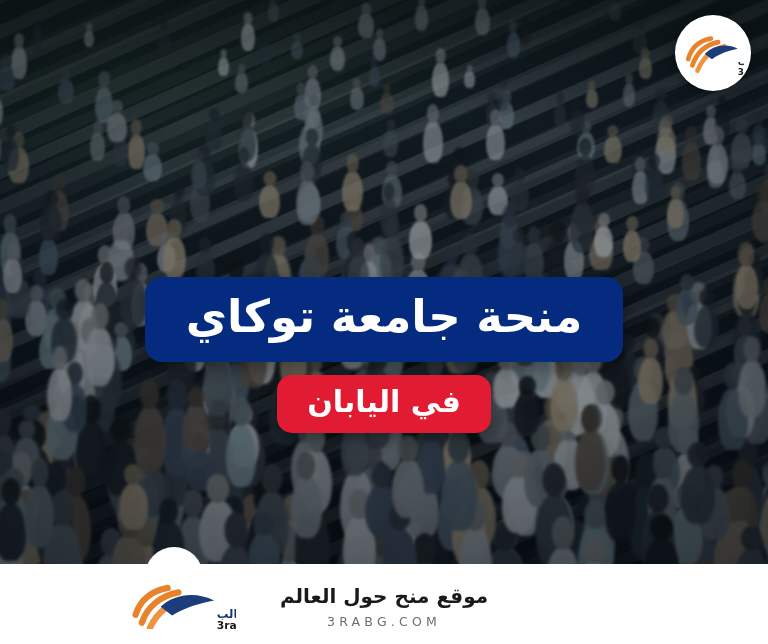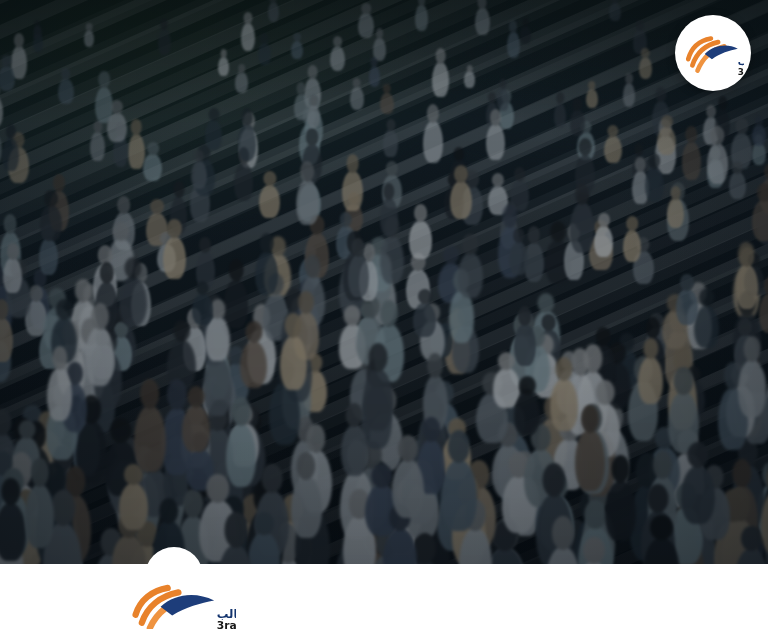--- a/index.html
+++ b/index.html
@@ -646,29 +646,42 @@
     <svg class="logo-mark" viewBox="0 0 120 100">
       <path d="M12 62 C18 40 34 26 56 22" stroke="#E8822B" stroke-width="9" fill="none" stroke-linecap="round"></path>
       <path d="M20 74 C28 50 46 34 70 29" stroke="#E8822B" stroke-width="9" fill="none" stroke-linecap="round"></path>
       <path d="M30 84 C40 60 58 43 82 37" stroke="#EF9340" stroke-width="9" fill="none" stroke-linecap="round"></path>
       <path d="M44 52 C62 34 88 31 108 42 C92 46 74 50 58 62 Z" fill="#1D3D7A"></path>
       <text x="108" y="73" text-anchor="end" font-family="'DejaVu Sans','Liberation Sans',sans-serif" font-size="18" font-weight="700" fill="#14346E" direction="rtl">دليل الطالب</text>
       <text x="108" y="93" text-anchor="end" font-family="'DejaVu Sans','Liberation Sans',sans-serif" font-size="17" font-weight="700" fill="#1A1A1A">3rabg.com</text>
     </svg>
   </div>
 
+  <div class="headline-wrap">
+    <div class="title-box">
+      <div class="title-text">منحة جامعة توكاي</div>
+    </div>
+    <br>
+    <div class="subtitle-box">
+      <div class="subtitle-text">في اليابان</div>
+    </div>
+  </div>
 
   <div class="footer">
     <div class="footer-bump"></div>
     <div class="footer-inner">
       <svg class="footer-logo" viewBox="0 0 120 56">
         <path d="M8 40 C13 24 26 13 44 10" stroke="#E8822B" stroke-width="7" fill="none" stroke-linecap="round"></path>
         <path d="M15 49 C21 31 36 19 56 15" stroke="#E8822B" stroke-width="7" fill="none" stroke-linecap="round"></path>
         <path d="M24 55 C32 37 47 26 67 22" stroke="#EF9340" stroke-width="7" fill="none" stroke-linecap="round"></path>
         <path d="M36 31 C52 16 76 14 96 24 C81 27 64 31 49 41 Z" fill="#1D3D7A"></path>
         <text x="99" y="44" text-anchor="end" font-family="'DejaVu Sans','Liberation Sans',sans-serif" font-size="13" font-weight="700" fill="#14346E" direction="rtl">دليل الطالب</text>
         <text x="99" y="56" text-anchor="end" font-family="'DejaVu Sans','Liberation Sans',sans-serif" font-size="12" font-weight="700" fill="#1A1A1A">3rabg.com</text>
       </svg>
 
+      <div class="footer-text">
+        <div class="footer-tagline">موقع منح حول العالم</div>
+        <div class="footer-domain">3RABG.COM</div>
+      </div>
     </div>
   </div>
 
 </div>
 
 </body></html>

